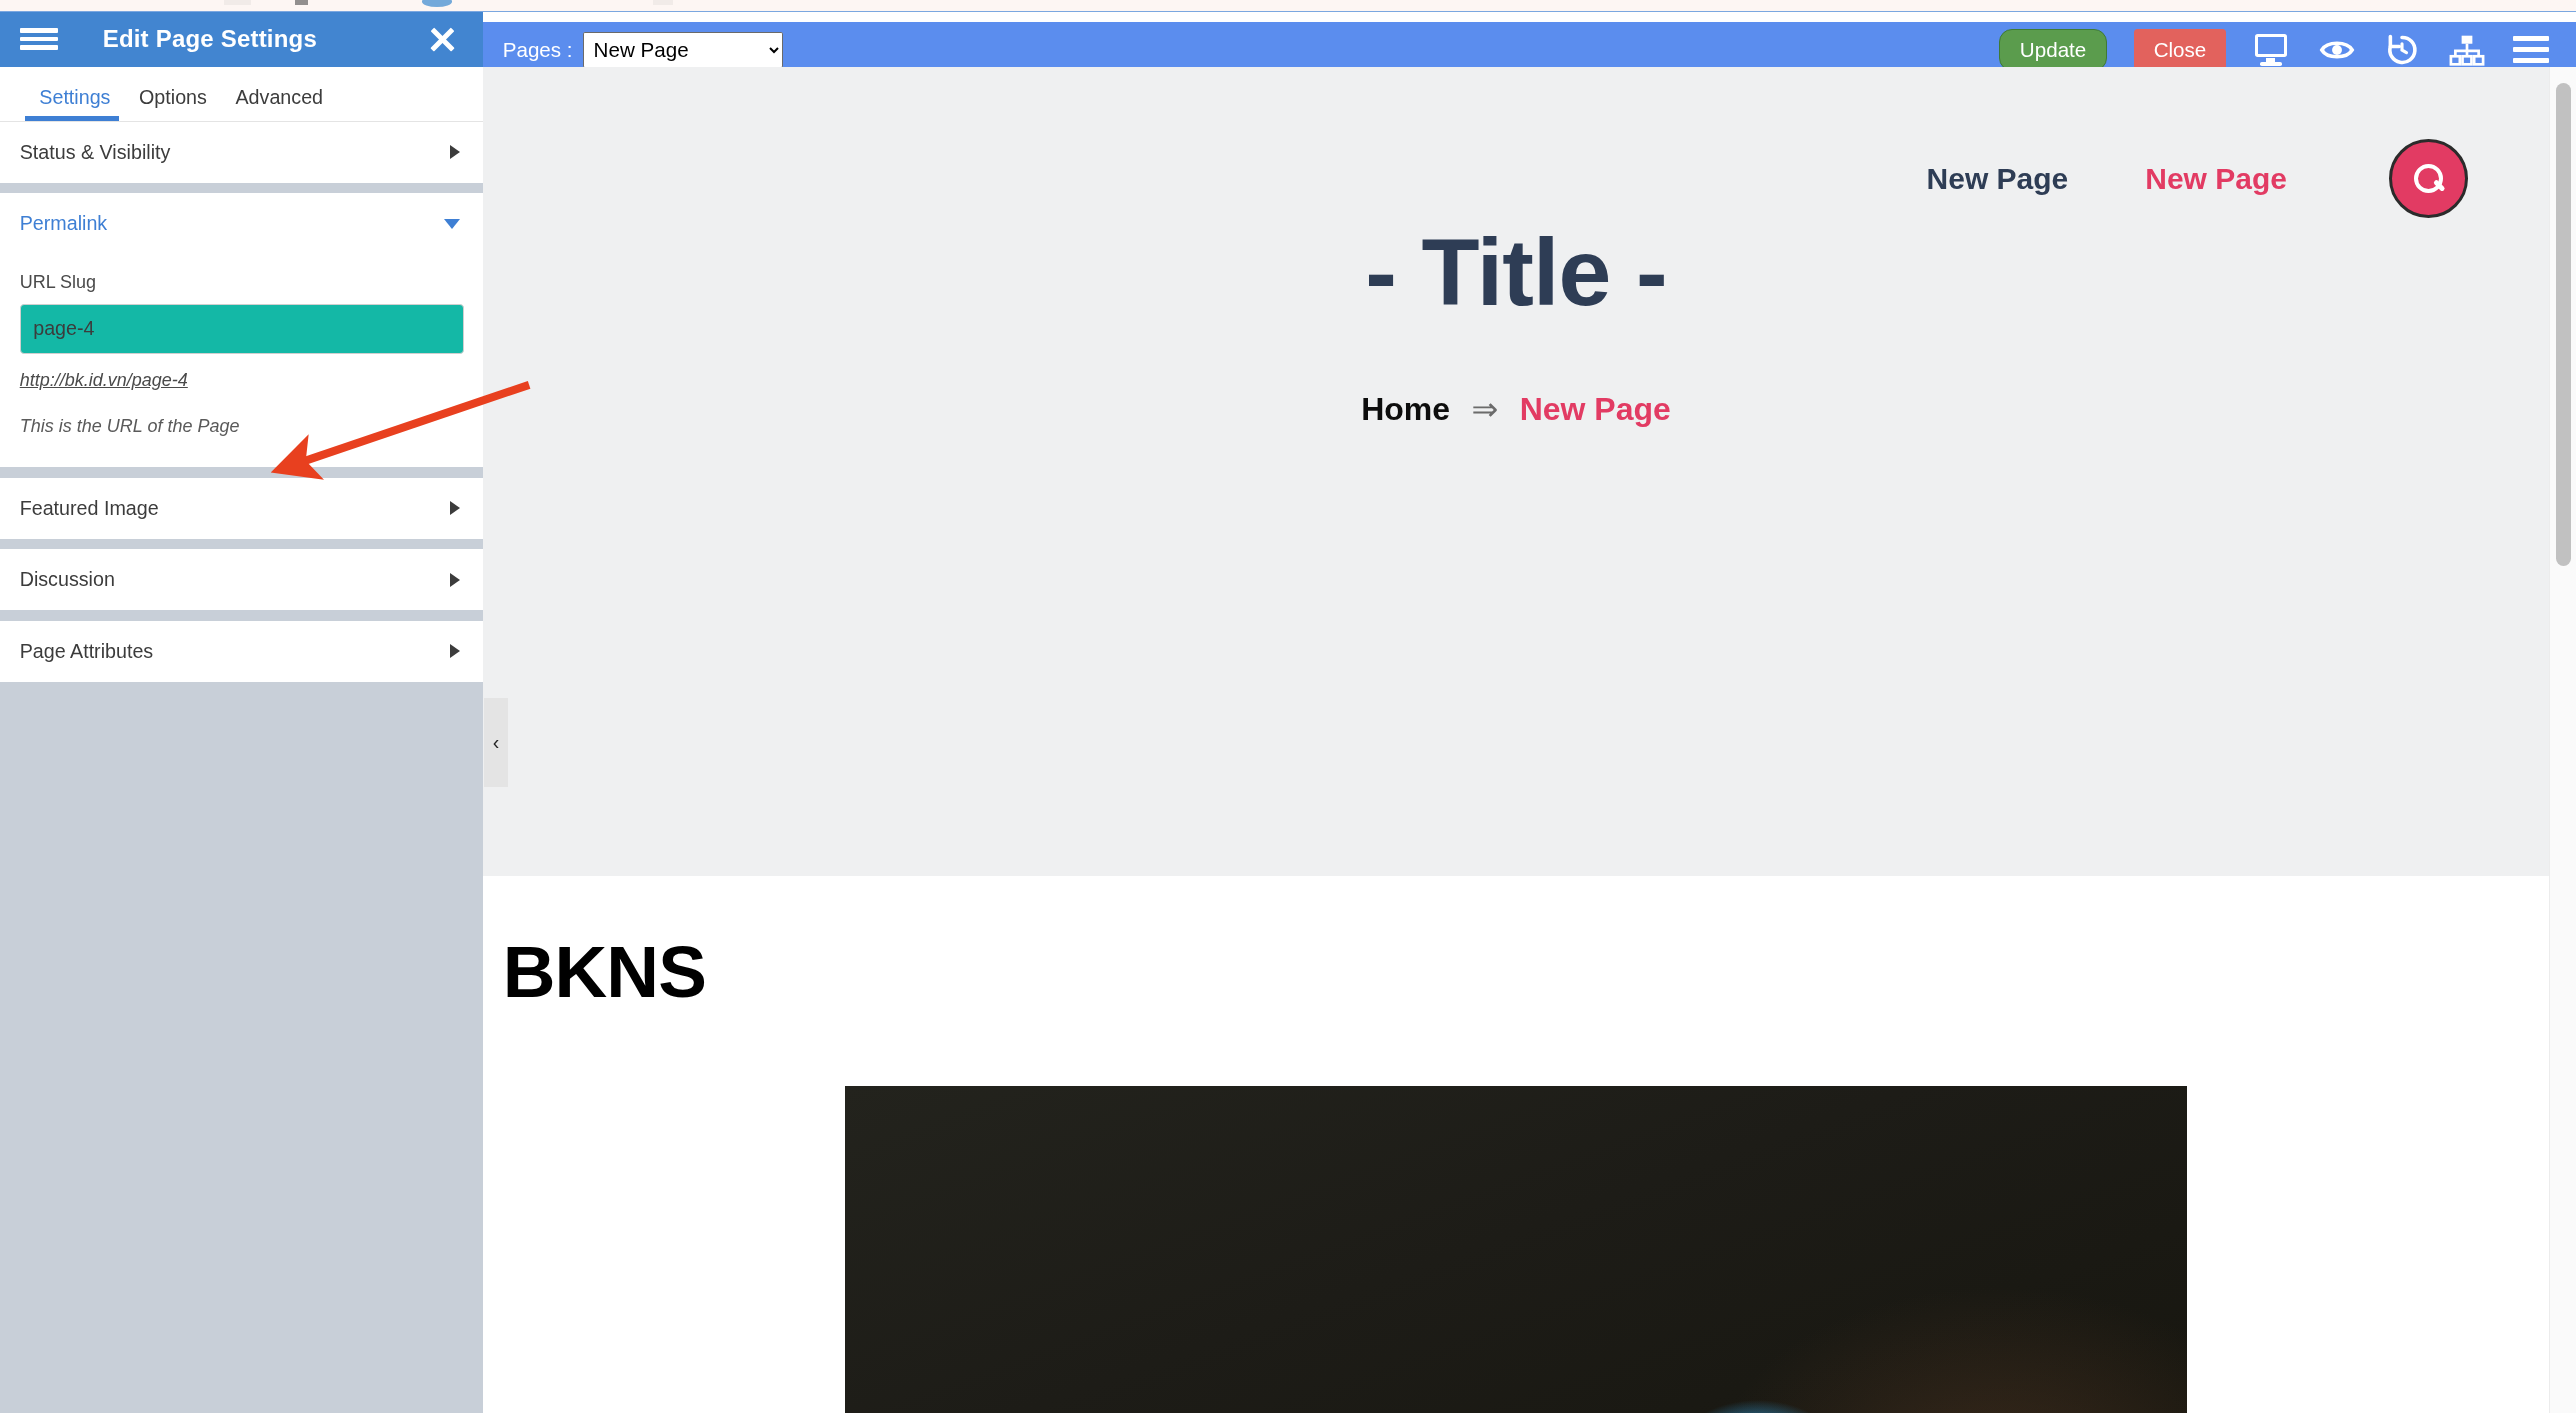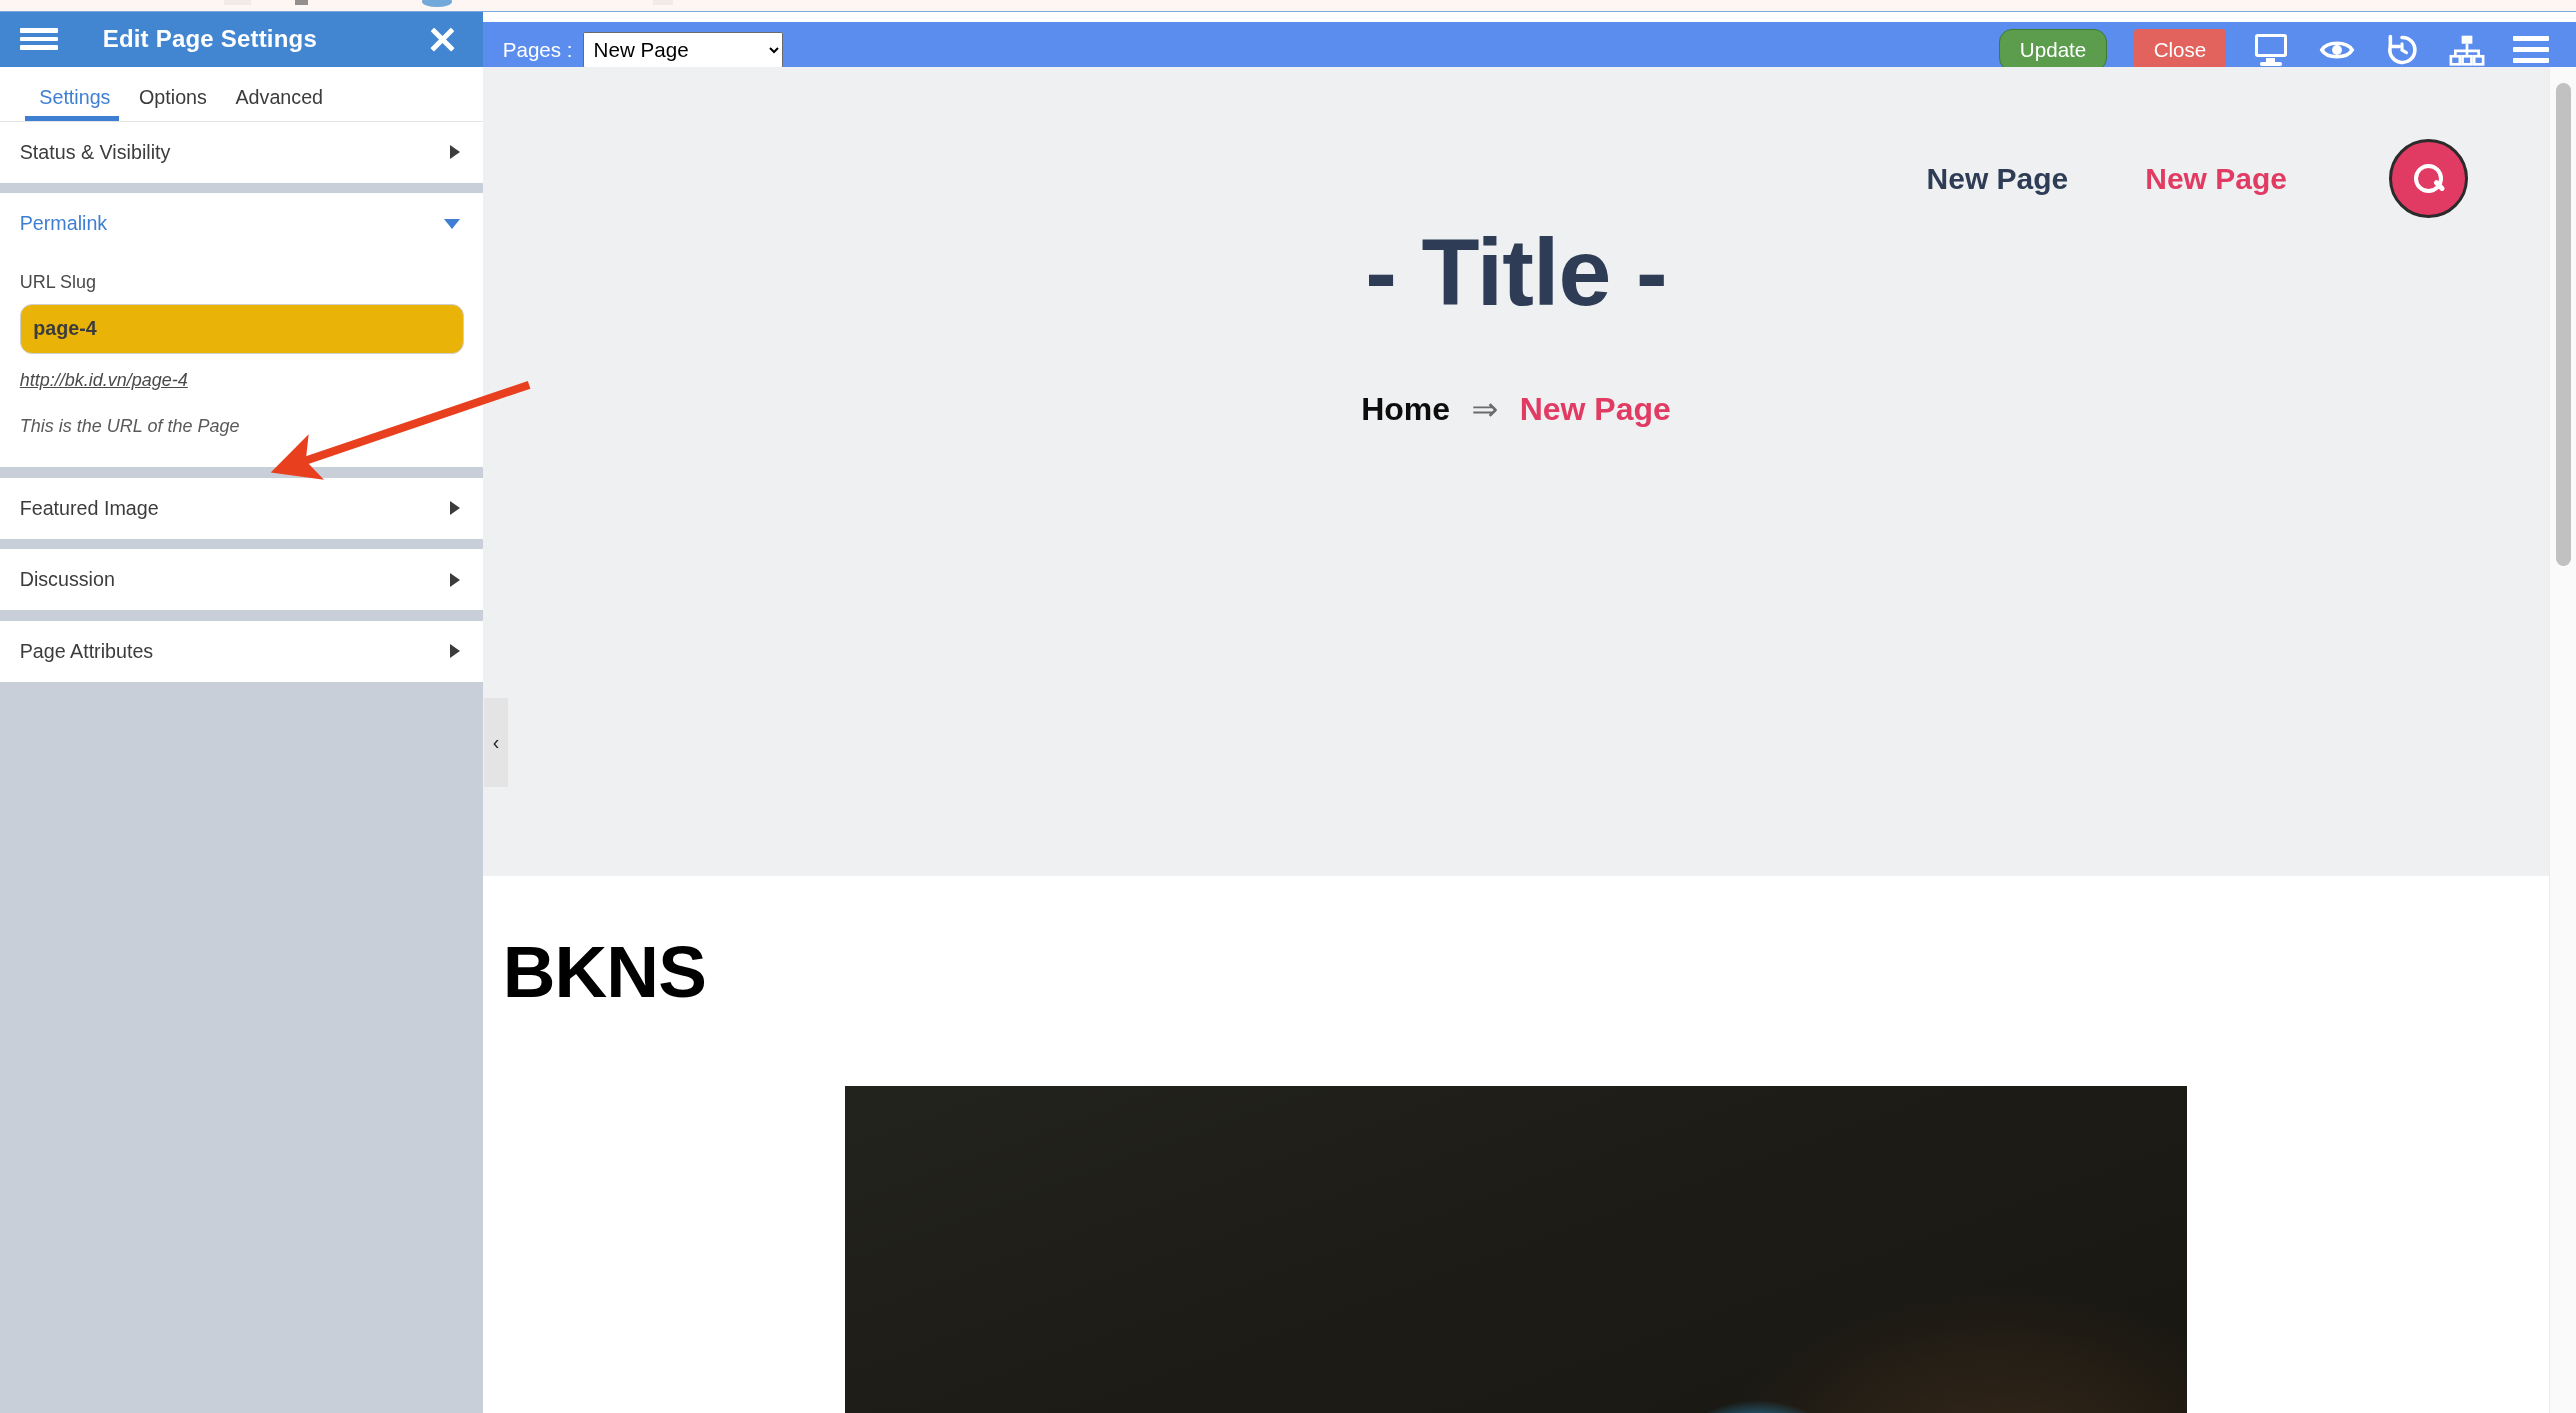--- a/index.html
+++ b/index.html
@@ -85,23 +85,23 @@
     border-top: 7.2px solid transparent; border-bottom: 7.2px solid transparent;
   }
   .caret-down {
     width: 0; height: 0; border-top: 10.7px solid #3e7fd4;
     border-left: 8px solid transparent; border-right: 8px solid transparent;
   }
 
   .permalink-body { background: #ffffff; padding: 5.4px 19.7px 30px 19.7px; }
   .field-label { font-size: 18px; color: #4a4a4a; margin: 12.5px 0 10.7px 0; }
   .slug-input {
-    width: 444px; height: 50px; border: 0.9px solid #cfcfcf; border-radius: 12px;
+    width: 444px; height: 50px; border: 0.9px solid #cfcfcf; border-radius: 4px;
     font-size: 19.7px; color: #3c3c3c; padding: 0 12.5px;
-    font-family: "Liberation Sans", sans-serif; background: #eab308; font-weight: bold;
+    font-family: "Liberation Sans", sans-serif; background: #14b8a6;
   }
   .permalink-link {
     display: inline-block; margin-top: 16px;
     font-size: 18px; font-style: italic; color: #4a4a4a;
     text-decoration: underline; cursor: pointer;
   }
   .permalink-help {
     margin-top: 25px; font-size: 18px; font-style: italic; color: #5a5a5a;
   }
 

